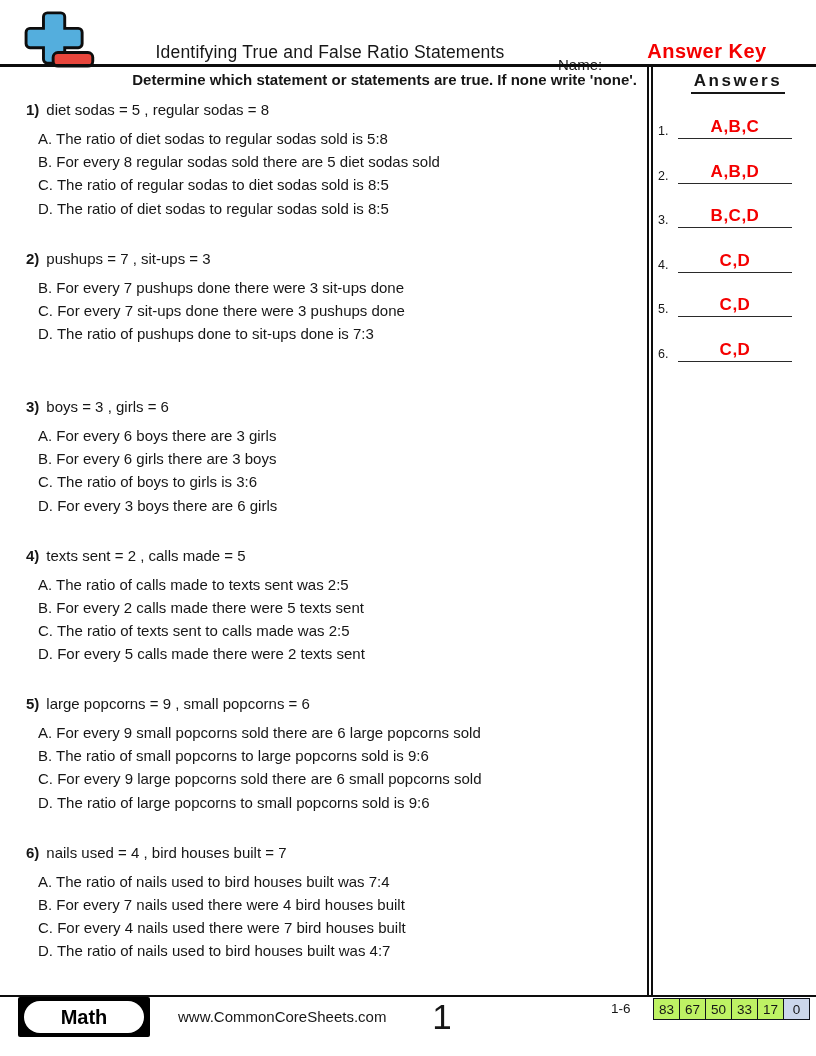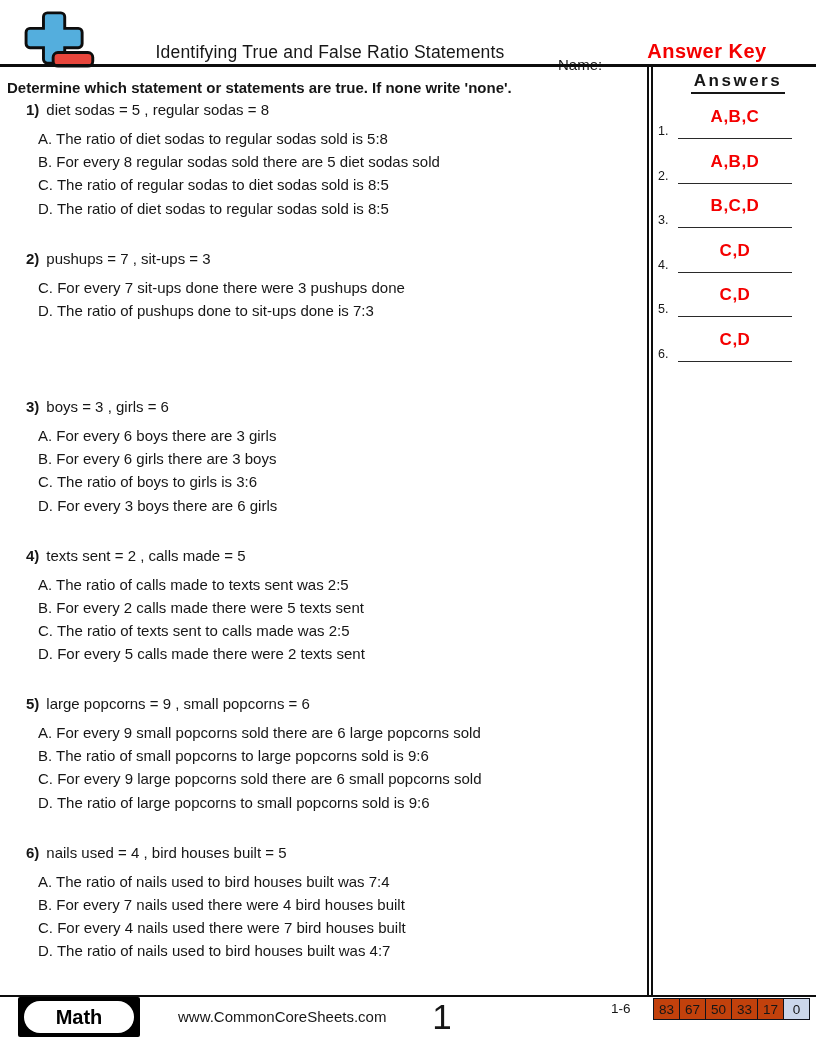--- a/index.html
+++ b/index.html
@@ -16,64 +16,64 @@
     font-size:17.5px; letter-spacing:0.2px;
   }
   .name-label { position:absolute; left:558px; top:56px; font-size:15px; }
   .name-value {
     position:absolute; left:622px; top:40px; width:170px; text-align:center;
     font-size:20px; font-weight:bold; color:var(--answer-red,#f00); letter-spacing:0.5px;
   }
   .top-rule { position:absolute; left:0; right:0; top:64px; height:3px; background:#0d0d0d; }
 
   
-  .instructions { position:absolute; left:7px; top:79px; width:630px; font-size:15px; font-weight:bold; }
+  .instructions { position:absolute; left:7px; top:71px; width:630px; font-size:15px; font-weight:bold;text-align:right; }
   .vdivider {
     position:absolute; left:647px; top:67px; height:929px; width:2px;
     border-left:2px solid #0d0d0d; border-right:2px solid #0d0d0d;
   }
 
   .answers-head-wrap { position:absolute; left:658px; top:71px; width:160px; text-align:center; }
   .answers-heading {
     display:inline-block; font-size:17px; font-weight:bold; letter-spacing:2.5px;
     border-bottom:2px solid #161616; padding:0 3px 1px 3px;
   }
   .arow { position:absolute; left:656px; width:138px; height:27px; }
   .anum { position:absolute; left:2px; bottom:1px; font-size:12.5px; }
   .aval {
-    position:absolute; left:22px; right:2px; bottom:0; padding-bottom:11px;
+    position:absolute; left:22px; right:2px; bottom:0; padding-bottom:1px;
     border-bottom:1.6px solid #2a2a2a; text-align:center;
     font-size:17px; font-weight:bold; color:var(--answer-red,#f00); letter-spacing:0.5px;
   }
 
   .q { position:absolute; left:26px; width:616px; }
   .qhead { font-size:15px; line-height:20px; }
   .qnum { font-weight:bold; margin-right:7px; }
   .opts { margin-top:7px; margin-left:12px; }
   .opt { font-size:15px; line-height:23.2px; }
 
   
   .footer-rule { position:absolute; left:0; right:0; top:995px; height:2px; background:#0d0d0d; }
   .math-badge {
-    position:absolute; left:18px; top:997px; width:122px; height:40px;
+    position:absolute; left:18px; top:997px; width:132px; height:40px;
     background:#000; border-radius:2px; display:flex;
   }
   .math-pill {
     flex:1; margin:4px 6px; background:#fff; border-radius:19px;
     display:flex; align-items:center; justify-content:center;
     font-size:20px; font-weight:bold; color:#000;
   }
   .website { position:absolute; left:178px; top:1008px; font-size:15px; }
   .page-number { position:absolute; left:412px; top:997px; width:60px; text-align:center; font-size:35px; font-weight:400; }
   .score-range { position:absolute; left:611px; top:1001px; font-size:13.5px; }
   .scores { position:absolute; left:654px; top:998px; display:flex; }
   .score-cell {
     width:25px; height:20px; border:1px solid #10131c; margin-left:-1px;
     display:flex; align-items:center; justify-content:center;
-    font-size:13.5px; background:#c2410c;
+    font-size:13.5px; background:#bef264;
   }
   .score-cell.hl { background:var(--score-highlight,#ccd7eb); }
 </style>
 </head>
 <body>
 
 <div class="page">
 
   <div class="logo">
     <svg width="82" height="58" viewBox="0 0 82 60">
@@ -129,20 +129,21 @@
       <div class="opt">C. The ratio of regular sodas to diet sodas sold is 8:5</div>
       <div class="opt">D. The ratio of diet sodas to regular sodas sold is 8:5</div>
     </div>
   </div>
 
   <div class="q" style="top:248.5px">
     <div class="qhead">
       <span class="qnum">2)</span><span>pushups = 7 , sit-ups = 3</span>
     </div>
     <div class="opts">
+      <div class="opt">B. For every 7 pushups done there were 3 sit-ups done</div>
       <div class="opt">C. For every 7 sit-ups done there were 3 pushups done</div>
       <div class="opt">D. The ratio of pushups done to sit-ups done is 7:3</div>
     </div>
   </div>
 
   <div class="q" style="top:397px">
     <div class="qhead">
       <span class="qnum">3)</span><span>boys = 3 , girls = 6</span>
     </div>
     <div class="opts">
@@ -172,21 +173,21 @@
     <div class="opts">
       <div class="opt">A. For every 9 small popcorns sold there are 6 large popcorns sold</div>
       <div class="opt">B. The ratio of small popcorns to large popcorns sold is 9:6</div>
       <div class="opt">C. For every 9 large popcorns sold there are 6 small popcorns sold</div>
       <div class="opt">D. The ratio of large popcorns to small popcorns sold is 9:6</div>
     </div>
   </div>
 
   <div class="q" style="top:842.5px">
     <div class="qhead">
-      <span class="qnum">6)</span><span>nails used = 4 , bird houses built = 5</span>
+      <span class="qnum">6)</span><span>nails used = 4 , bird houses built = 7</span>
     </div>
     <div class="opts">
       <div class="opt">A. The ratio of nails used to bird houses built was 7:4</div>
       <div class="opt">B. For every 7 nails used there were 4 bird houses built</div>
       <div class="opt">C. For every 4 nails used there were 7 bird houses built</div>
       <div class="opt">D. The ratio of nails used to bird houses built was 4:7</div>
     </div>
   </div>
 
   <div class="footer-rule"></div>

